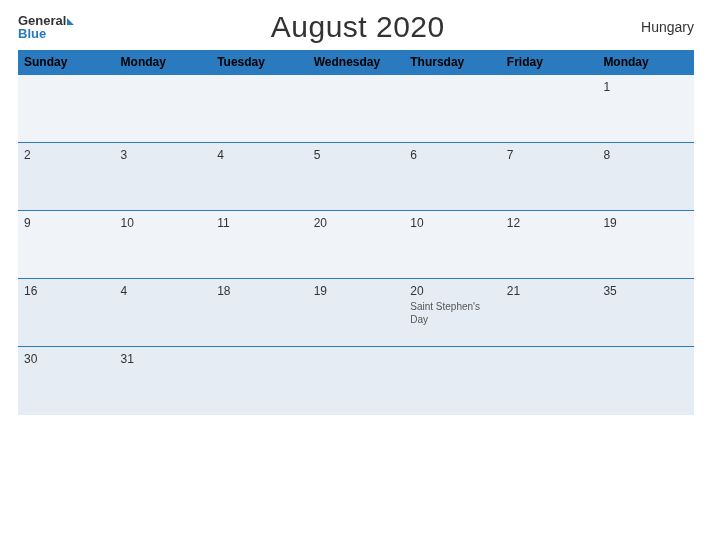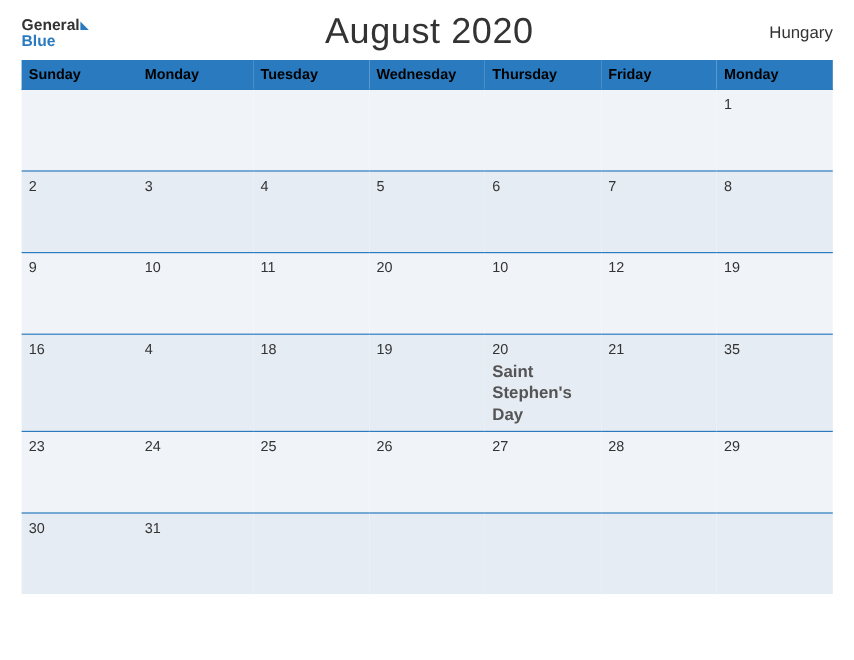--- a/index.html
+++ b/index.html
@@ -111,25 +111,24 @@
     }
     .week-row.dark td {
       background: #e6ecf3;
     }
     .day-num {
       font-size: 12px;
       color: #333;
       font-weight: normal;
     }
     .event-label {
-      font-size: 14px;
+      font-size: 10px;
       color: #555;
       margin-top: 2px;
       line-height: 1.3;
-      font-weight: bold;
     }
   </style>
 </head>
 <body>
 
 <div class="page">
 
   <div class="header">
 
     <div class="logo">
@@ -191,29 +190,20 @@
         </tr>
         <tr class="week-row dark">
           <td><span class="day-num">16</span></td>
           <td><span class="day-num">4</span></td>
           <td><span class="day-num">18</span></td>
           <td><span class="day-num">19</span></td>
           <td><span class="day-num">20</span><div class="event-label">Saint Stephen's Day</div></td>
           <td><span class="day-num">21</span></td>
           <td><span class="day-num">35</span></td>
         </tr>
-        <tr class="week-row light">
-          <td><span class="day-num">23</span></td>
-          <td><span class="day-num">24</span></td>
-          <td><span class="day-num">25</span></td>
-          <td><span class="day-num">26</span></td>
-          <td><span class="day-num">27</span></td>
-          <td><span class="day-num">28</span></td>
-          <td><span class="day-num">29</span></td>
-        </tr>
         <tr class="week-row dark">
           <td><span class="day-num">30</span></td>
           <td><span class="day-num">31</span></td>
           <td></td>
           <td></td>
           <td></td>
           <td></td>
           <td></td>
         </tr>
       </tbody>

